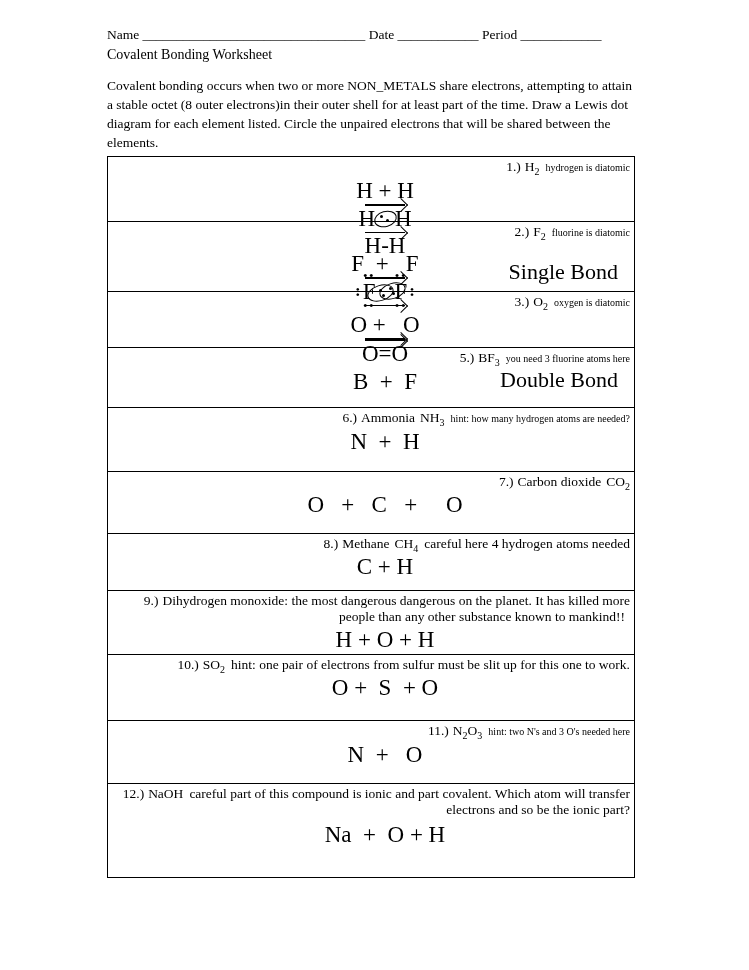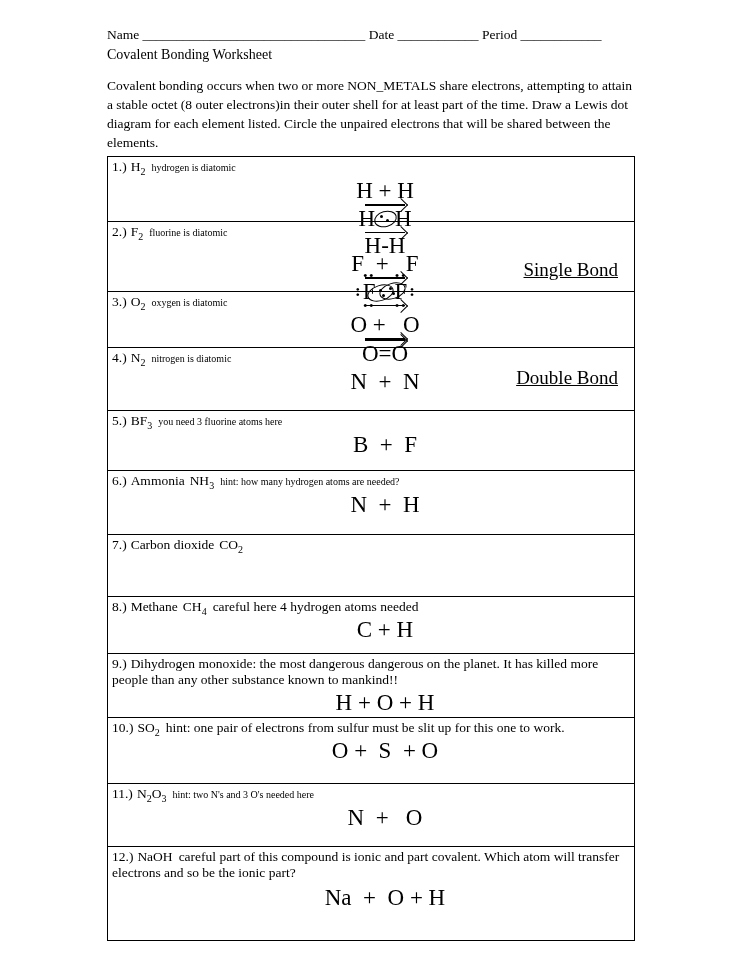--- a/index.html
+++ b/index.html
@@ -10,42 +10,42 @@
     color: #000;
   }
   .page { position: relative; width: 749px; height: 970px; overflow: hidden; background:#fff; }
   .doc { position: absolute; left: 107px; top: 27px; width: 528px; }
 
   .meta-line { font-size: 13.5px; white-space: nowrap; }
   .subtitle { font-size: 14px; margin-top: 4px; }
   .intro { font-size: 13.5px; line-height: 19px; margin-top: 13px; }
 
   .sheet { margin-top: 4px; border: 1px solid #000; }
-  .prow { border-top: 1px solid #000; padding: 2px 4px 0 4px; position: relative; }
+  .prow { border-top: 1px solid #000; padding: 2px 4px 0 4px; position: relative; text-align: right; }
   .prow:first-child { border-top: none; }
 
   .r1 { height: 64px; } .r2 { height: 70px; } .r3 { height: 56px; }
   .r4 { height: 63px; } .r5 { height: 60px; } .r6 { height: 64px; }
   .r7 { height: 62px; } .r8 { height: 57px; } .r9 { height: 64px; }
   .r10 { height: 66px; } .r11 { height: 63px; } .r12 { height: 94px; }
 
   .rhead { font-size: 13.5px; line-height: 16px; }
   .num { margin-right: 4px; }
   .pre { margin-right: 5px; }
   .pre:empty, .small-note:empty, .tail-note:empty, .formula sub:empty { display: none; }
   .formula sub { font-size: 10px; line-height: 0; }
   .small-note { font-size: 10px; margin-left: 6px; }
   .tail-note { font-size: 13.5px; margin-left: 6px; }
 
   .eq { display: flex; align-items: center; font-size: 23px; padding-left: 28px; margin-top: 2px; flex-direction: column; }
   .r2 .eq { margin-top: 10px; }
   .r3 .eq { margin-top: 1px; }
   .r12 .eq { margin-top: 4px; }
   .eq-text { white-space: pre; }
-  .bond-label { margin-left: auto; margin-right: 12px; font-size: 19px; white-space: pre; text-decoration: underline; }
+  .bond-label { margin-left: auto; margin-right: 12px; font-size: 22px; white-space: pre; }
   .eq-gap { display: inline-block; width: 46px; flex: none; }
 
   
   .arrow { position: relative; display: inline-block; width: 40px; height: 1.5px; background: #000; margin: 0 10px; flex: none; }
   .arrow::after {
     content: ""; position: absolute; right: -1px; top: -3.9px;
     width: 9px; height: 9px;
     border-top: 1.5px solid #000; border-right: 1.5px solid #000;
     transform: rotate(45deg); transform-origin: center;
   }
@@ -139,43 +139,40 @@
         <div class="eq">
           <span class="eq-text">O +   O</span>
           <span class="arrow"></span>
           <span class="eq-gap"></span>
           <span class="arrow"></span>
           <span class="eq-text">O=O</span>
           <span class="bond-label">Double Bond</span>
         </div>
       </div>
 
-      <div class="prow r4">
-        <div class="rhead"><span class="num">4.)</span><span class="formula"><span>N</span><sub>2</sub><span></span></span><span class="small-note">nitrogen is diatomic</span></div>
-        <div class="eq">
-            <span class="eq-text">N  +  N</span>
-          </div>
-      </div>
 
       <div class="prow r5">
         <div class="rhead"><span class="num">5.)</span><span class="formula"><span>BF</span><sub>3</sub><span></span></span><span class="small-note">you need 3 fluorine atoms here</span></div>
         <div class="eq">
             <span class="eq-text">B  +  F</span>
           </div>
       </div>
 
       <div class="prow r6">
         <div class="rhead"><span class="num">6.)</span><span class="pre">Ammonia</span><span class="formula"><span>NH</span><sub>3</sub><span></span></span><span class="small-note">hint: how many hydrogen atoms are needed?</span></div>
         <div class="eq">
             <span class="eq-text">N  +  H</span>
           </div>
       </div>
 
       <div class="prow r7">
         <div class="rhead"><span class="num">7.)</span><span class="pre">Carbon dioxide</span><span class="formula"><span>CO</span><sub>2</sub><span></span></span></div>
+        <div class="eq">
+            <span class="eq-text">O   +   C   +     O</span>
+          </div>
       </div>
 
       <div class="prow r8">
         <div class="rhead"><span class="num">8.)</span><span class="pre">Methane</span><span class="formula"><span>CH</span><sub>4</sub><span></span></span><span class="tail-note">careful here 4 hydrogen atoms needed</span></div>
         <div class="eq">
             <span class="eq-text">C + H</span>
           </div>
       </div>
 
       <div class="prow r9">

